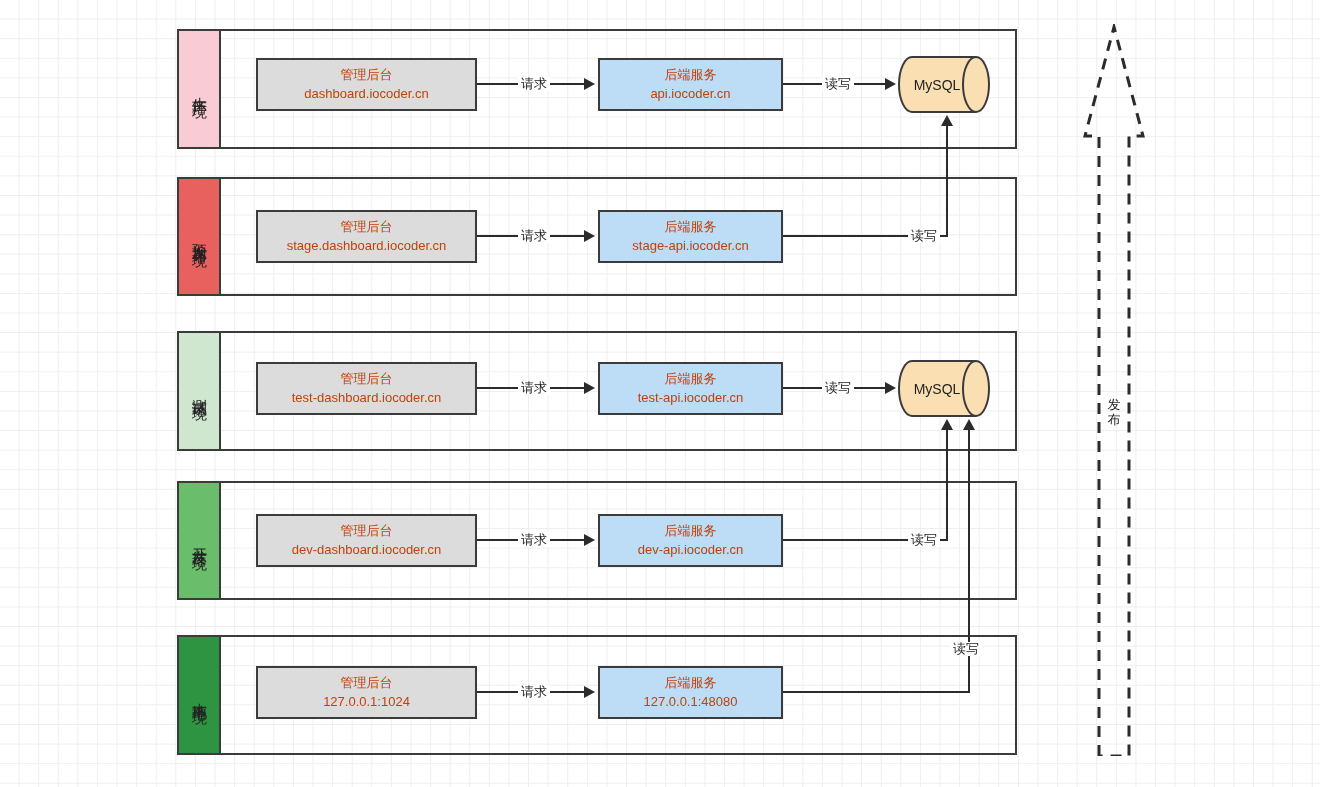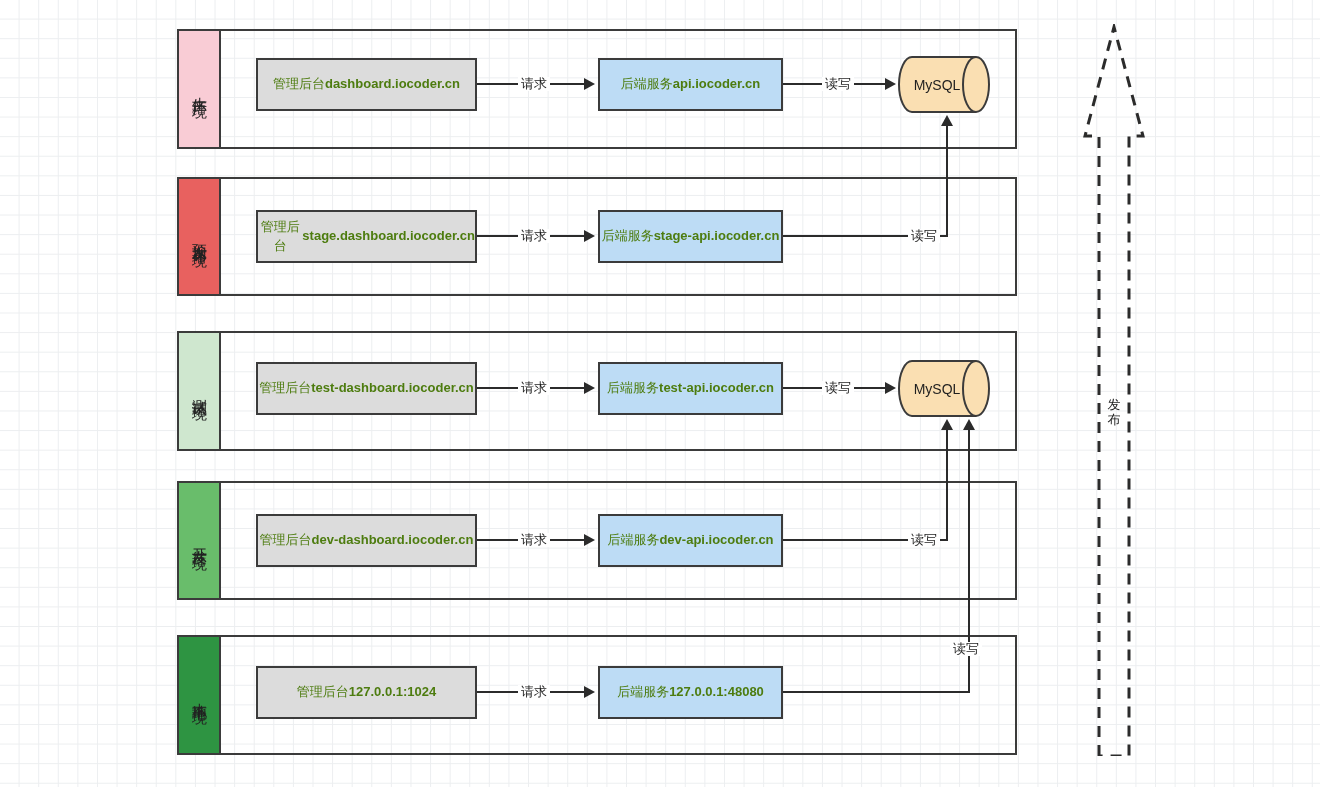--- a/index.html
+++ b/index.html
@@ -42,32 +42,32 @@
     line-height:1.25;
     letter-spacing:2px;
     color:#222222;
     white-space:nowrap;
   }
   .node{
     position:absolute;
     box-sizing:border-box;
     border:2px solid #3b3b3b;
     display:flex;
-    flex-direction:row;
+    flex-direction:column;
     align-items:center;
     justify-content:center;
     font-size:13px;
     line-height:1.45;
-    color:#4d7c0f;
+    color:#c2410c;
     text-align:center;
   }
   .node.admin{background:#dcdcdc;}
   .node.api{background:#bddcf5;}
   .node .l1{display:block;}
-  .node .l2{display:block;font-weight:bold;}
+  .node .l2{display:block;}
   .db{
     position:absolute;
     width:98px;height:41px;
   }
   .db .db-label{
     position:absolute;
     left:0;top:0;width:78px;height:57px;
     display:flex;align-items:center;justify-content:center;
     font-size:14px;color:#1f1f1f;
   }

